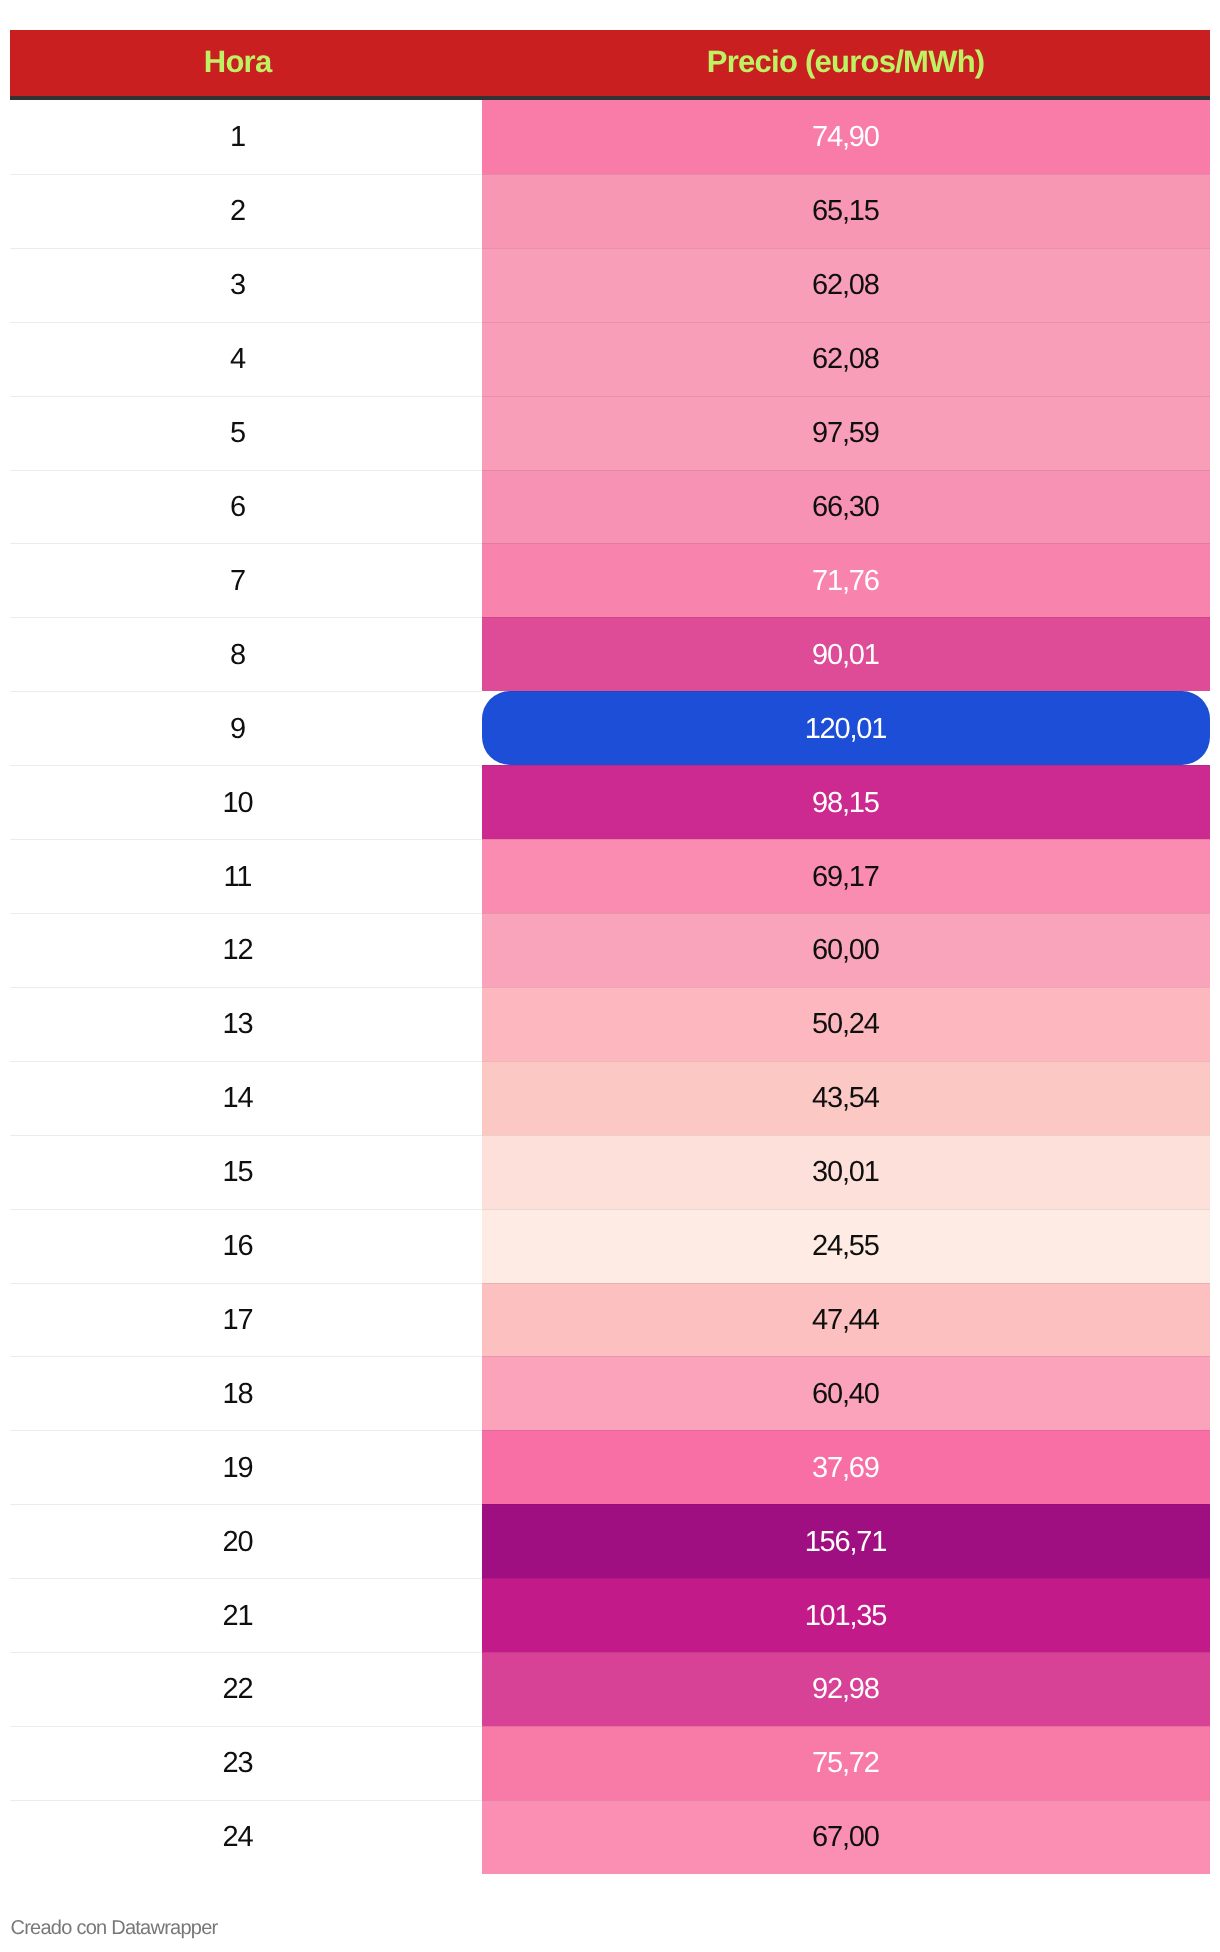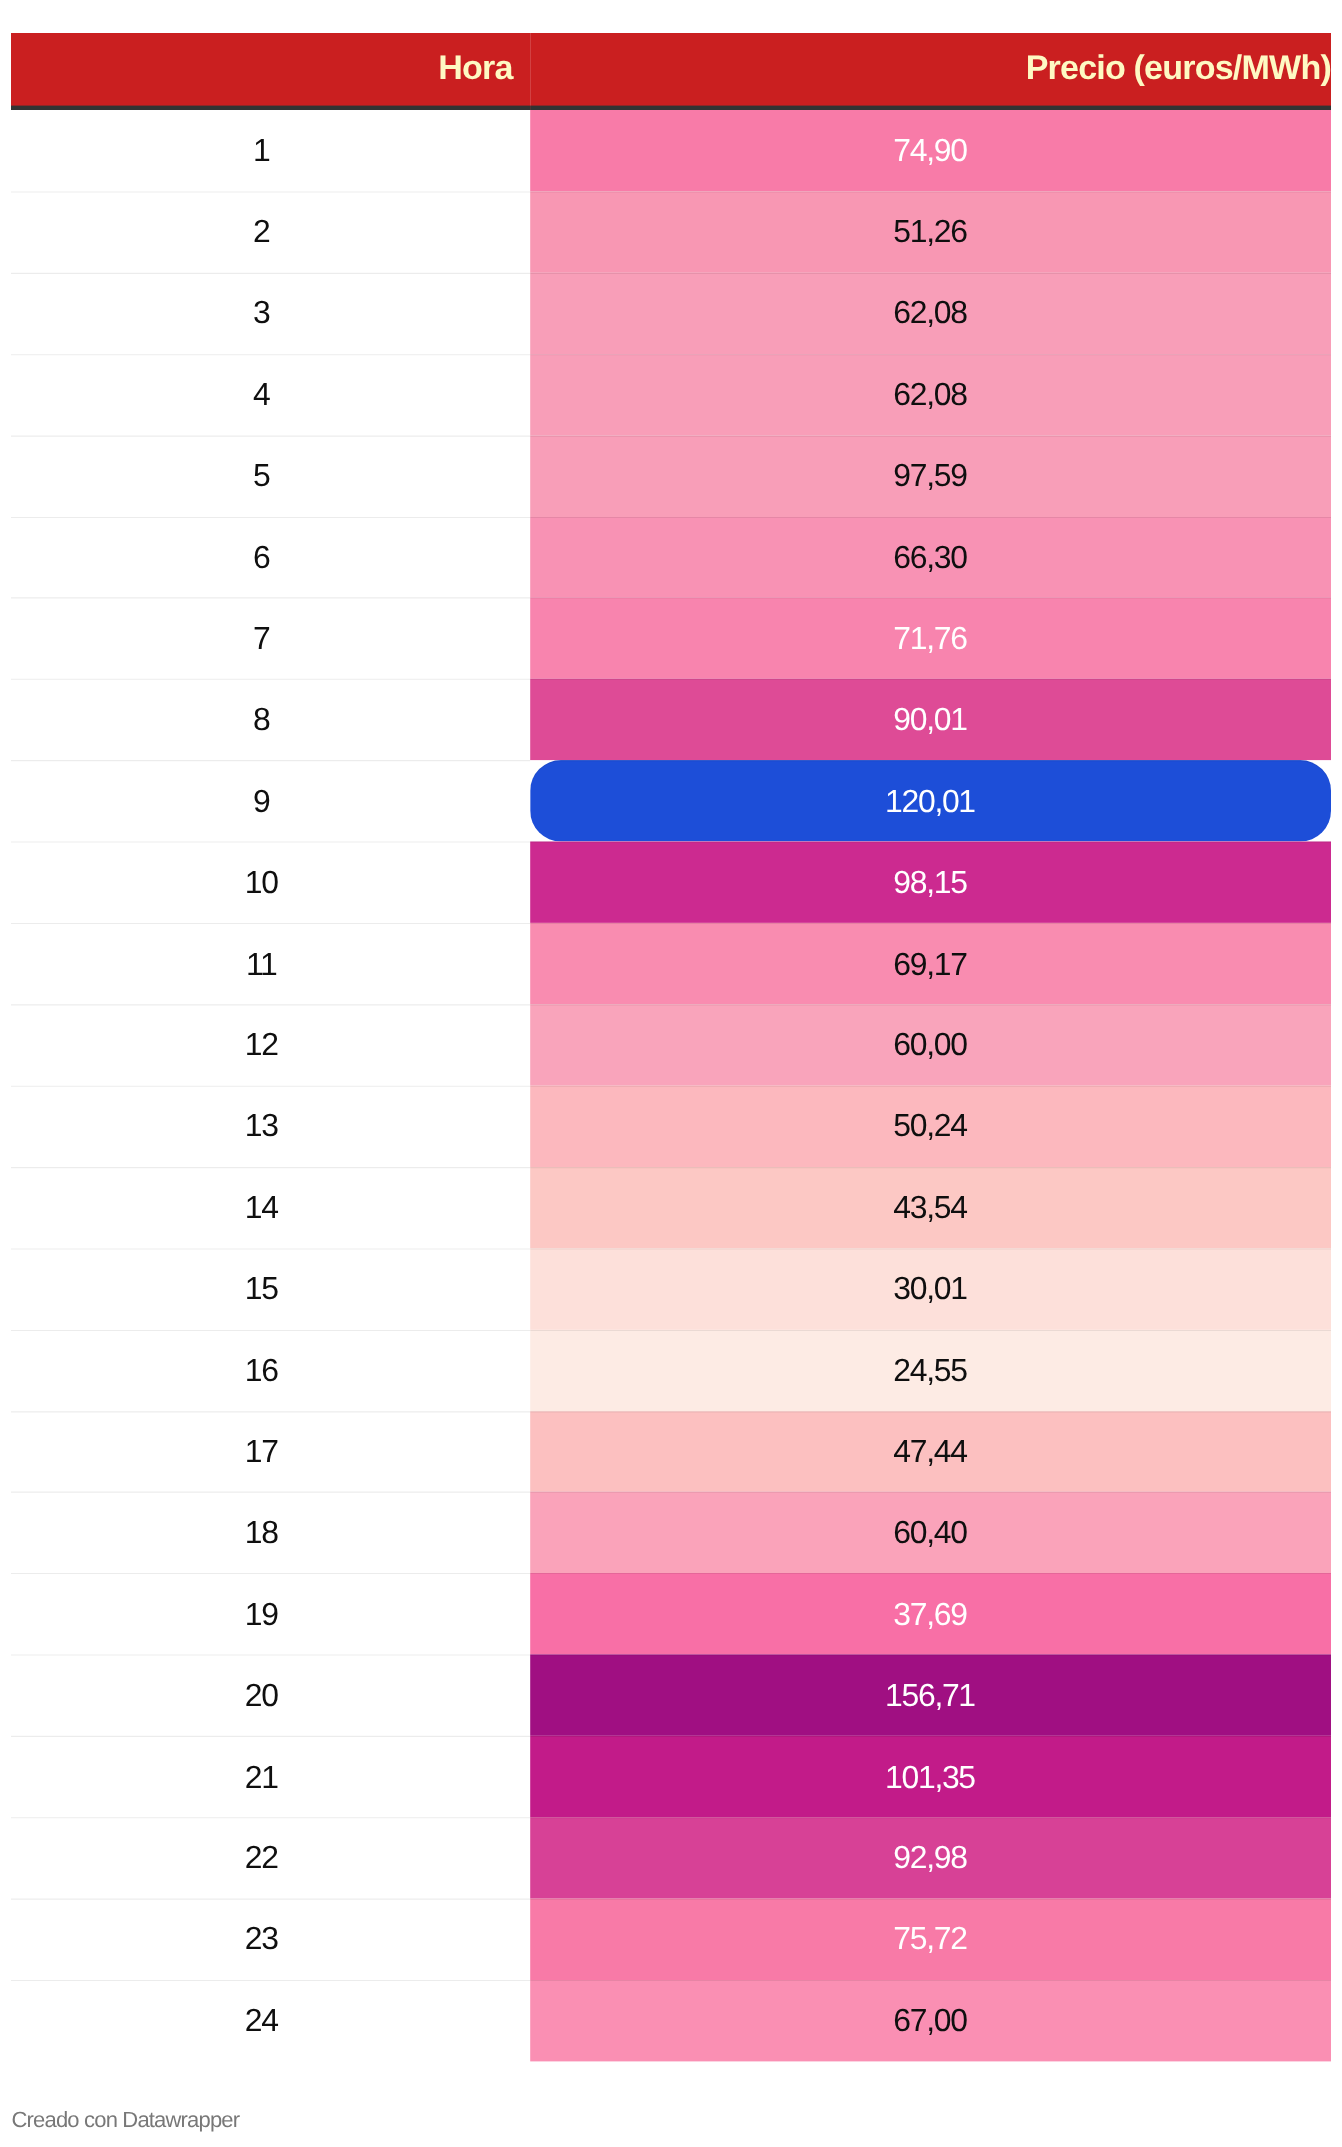--- a/index.html
+++ b/index.html
@@ -11,26 +11,26 @@
     -webkit-font-smoothing:antialiased;
     text-rendering:geometricPrecision;
   }
   .wrap, .credit { transform:translateZ(0); }
   .wrap { position:absolute; left:10px; top:30px; width:1200px; }
   table.dw { border-collapse:separate; border-spacing:0; width:1200px; table-layout:fixed; }
   table.dw col.c-hora { width:472px; }
   table.dw col.c-precio { width:728px; }
   thead th {
     background:#ca1f20;
-    color:#fef9c3;
+    color:#bef264;
     font-size:31px;
     font-weight:bold;
     letter-spacing:-0.75px;
     text-indent:-0.75px;
-    text-align:right;
+    text-align:center;
     height:62px;
     padding:0 0 2px 0;
     border:0;
     border-bottom:4px solid #333333;
     line-height:64px;
     vertical-align:middle;
     box-sizing:border-box;
   }
   thead th.h-hora { padding-right:16px; }
   tbody tr { height:73.92px; }
@@ -74,21 +74,21 @@
         <th>Precio (euros/MWh)</th>
       </tr>
     </thead>
     <tbody id="tbody">
         <tr>
           <td class="hora">1</td>
           <td class="precio light" style="background: rgb(248, 123, 168); margin-left: 12px;">74,90</td>
         </tr>
         <tr>
           <td class="hora">2</td>
-          <td class="precio" style="background: rgb(248, 151, 179);">51,26</td>
+          <td class="precio" style="background: rgb(248, 151, 179);">65,15</td>
         </tr>
         <tr>
           <td class="hora">3</td>
           <td class="precio" style="background: rgb(248, 158, 184);">62,08</td>
         </tr>
         <tr>
           <td class="hora">4</td>
           <td class="precio" style="background: rgb(248, 158, 184);">62,08</td>
         </tr>
         <tr>

